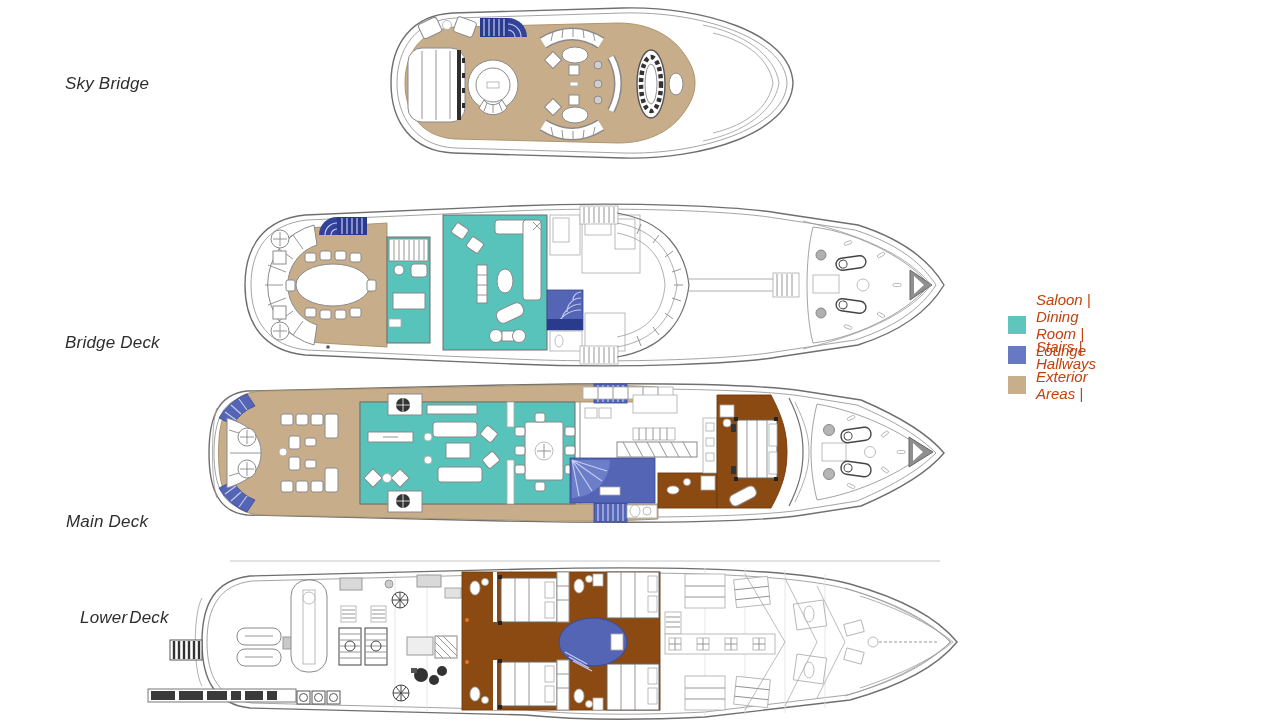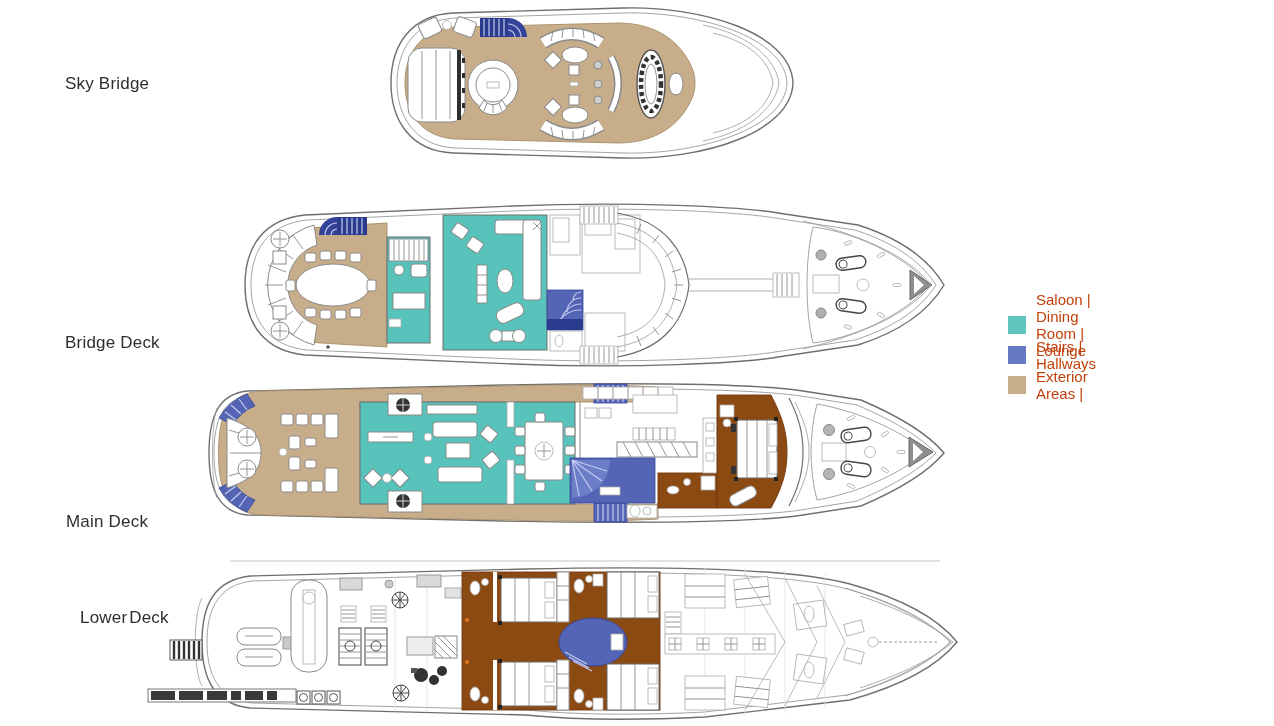--- a/index.html
+++ b/index.html
@@ -1,17 +1,17 @@
 <!DOCTYPE html>
 <html><head>
 <meta charset="utf-8">
 <style>
   html,body{margin:0;padding:0;background:#fff;}
   .stage{position:relative;width:1116px;height:726px;background:#ffffff;overflow:hidden;
-         font-family:"Liberation Sans",sans-serif;}
+         font-family:"Liberation Sans",sans-serif;font-style:italic;}
   .deck-label{position:absolute;font-size:17px;color:#2e2e2e;letter-spacing:.2px;}
   .deck-label.tight{word-spacing:-3px;}
   .legend{position:absolute;left:1008px;top:310px;}
   .legend-row{display:flex;align-items:center;height:30px;}
   .legend-swatch{width:18px;height:18px;margin-right:10px;flex:0 0 18px;}
   .legend-text{font-size:15px;color:#c2410c;}
   .corner-mark{position:absolute;left:1257px;top:710px;font-size:12px;color:#555;}
   svg.deck{position:absolute;}
   
   .hull{fill:#fff;stroke:#6f6f6f;stroke-width:1.4;}

